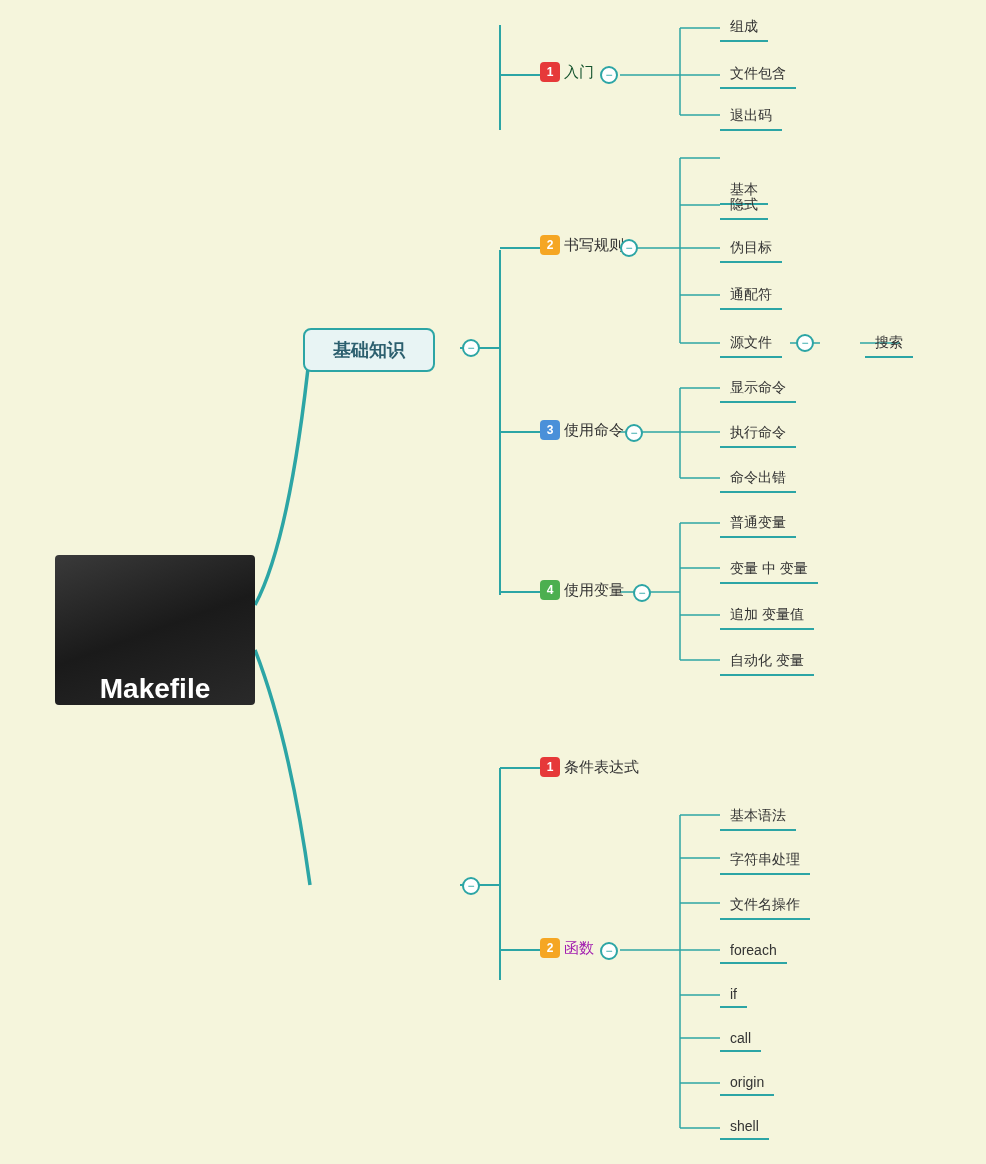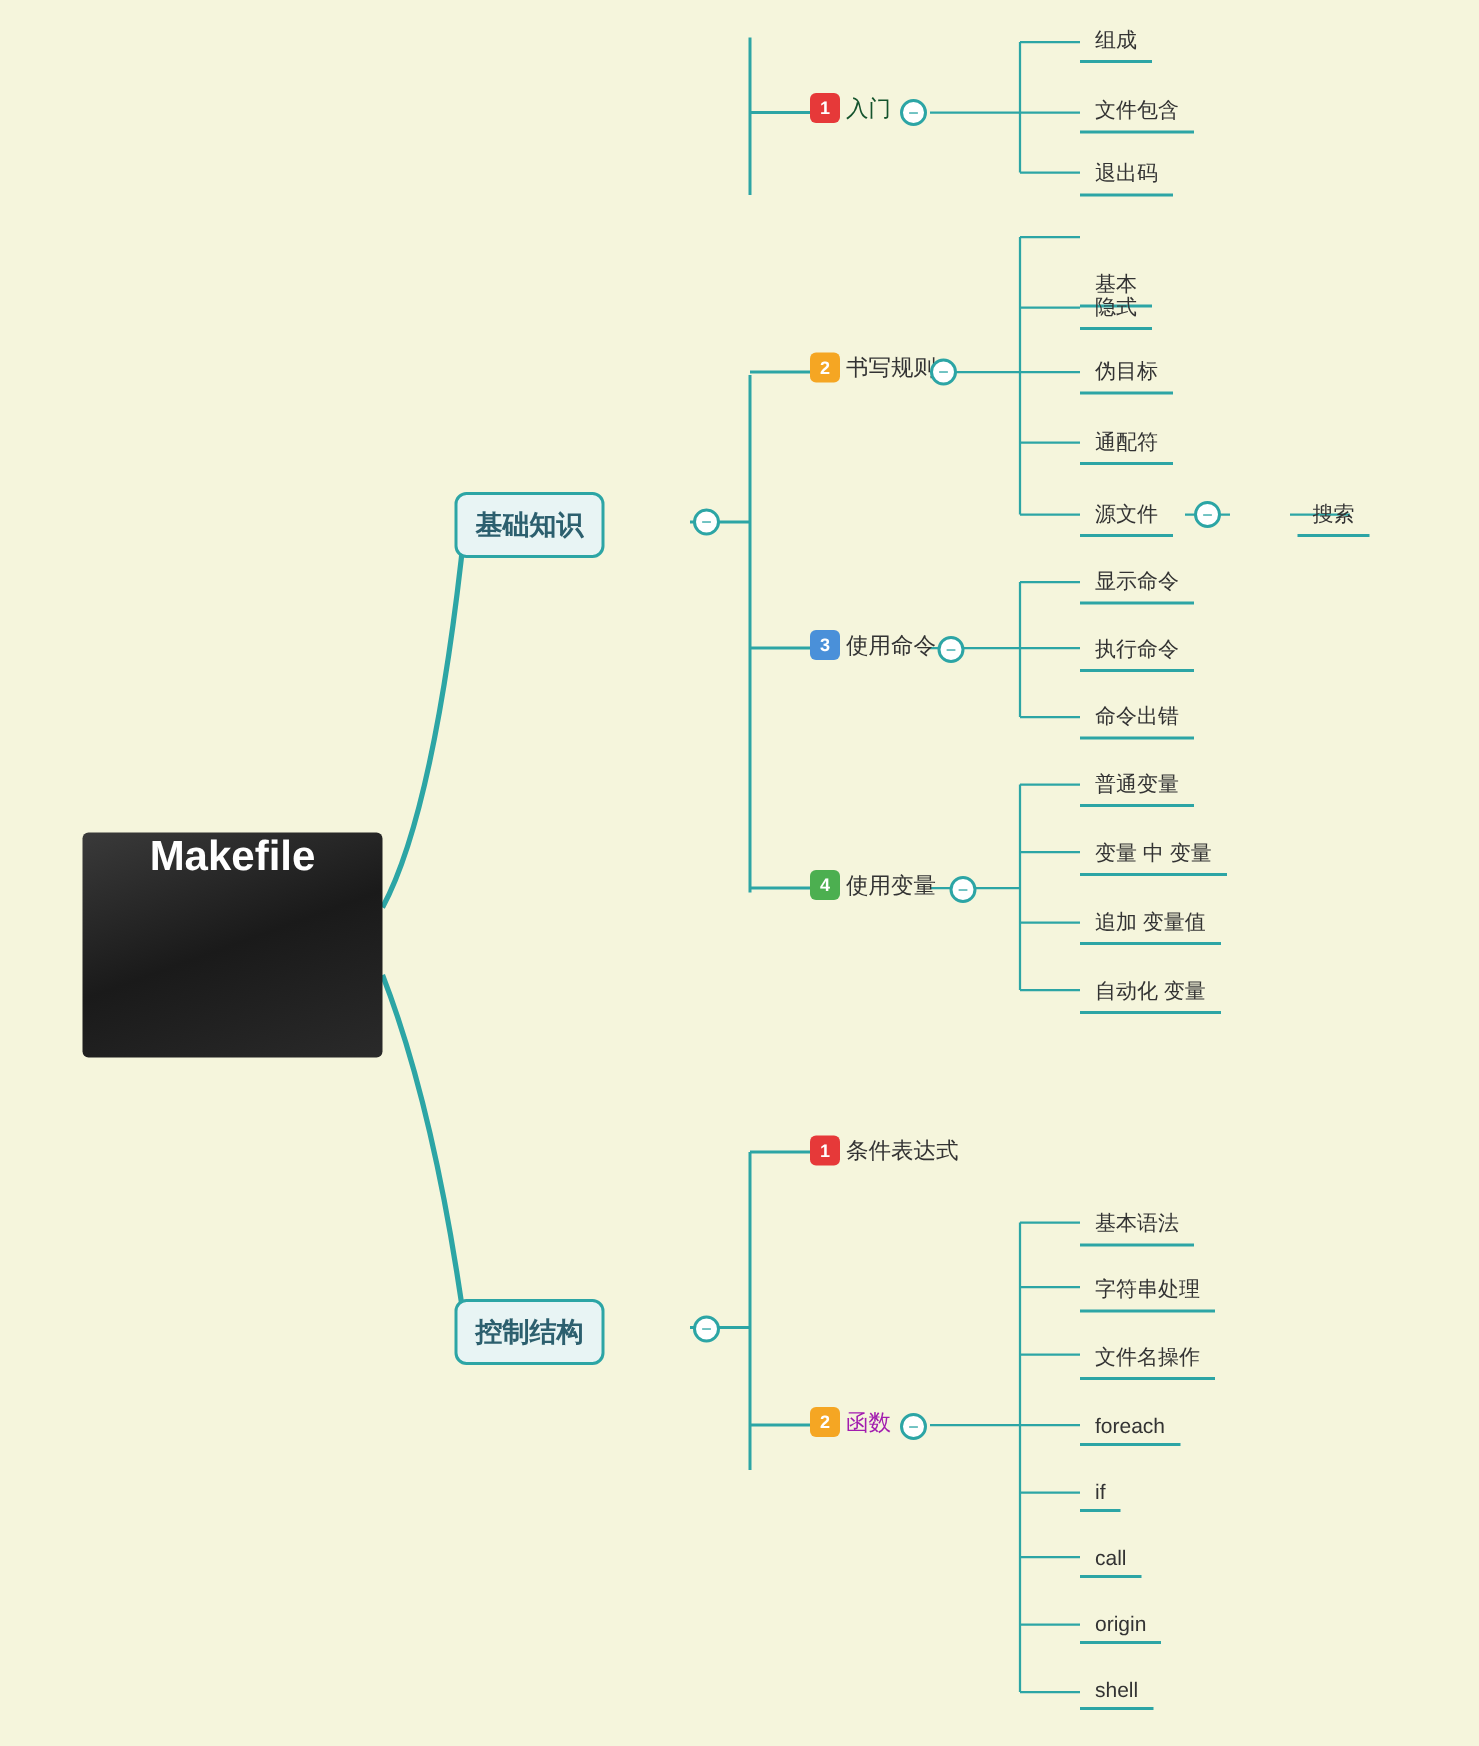--- a/index.html
+++ b/index.html
@@ -21,36 +21,36 @@
     
     .makefile-box {
       position: absolute;
       left: 55px;
       top: 555px;
       width: 200px;
       height: 150px;
       background: linear-gradient(160deg, #3a3a3a 0%, #1a1a1a 50%, #2a2a2a 100%);
       border-radius: 4px;
       display: flex;
-      align-items: flex-start;
+      align-items: flex-end;
       justify-content: center;
     }
     .makefile-box .title {
       color: white;
       font-size: 28px;
       font-weight: bold;
     }
 
     
     .node-box {
       position: absolute;
       border: 2px solid #2ca5a5;
       border-radius: 8px;
       background: #e8f4f4;
-      padding: 8px 12px;
+      padding: 8px 28px;
       font-size: 18px;
       font-weight: bold;
       color: #2c5f6e;
       white-space: nowrap;
     }
 
     
     .leaf-node {
       position: absolute;
       border-bottom: 2px solid #2ca5a5;
@@ -280,23 +280,20 @@
   <div class="leaf-node" style="left:720px; top:556px;">
     <span>变量 中 变量</span>
   </div>
   <div class="leaf-node" style="left:720px; top:602px;">
     <span>追加 变量值</span>
   </div>
   <div class="leaf-node" style="left:720px; top:648px;">
     <span>自动化 变量</span>
   </div>
 
-  <div class="node-box" style="left:303px; top:866px;">
-    <span>控制结构</span>
-  </div>
 
   <div class="collapse-btn" style="left:462px; top:877px;">
     <span>−</span>
   </div>
 
   <div class="section-node" style="left:540px; top:757px;">
     <span class="badge badge-red">1</span>
     <span style="font-size:15px;color:#333;">条件表达式</span>
   </div>
 

